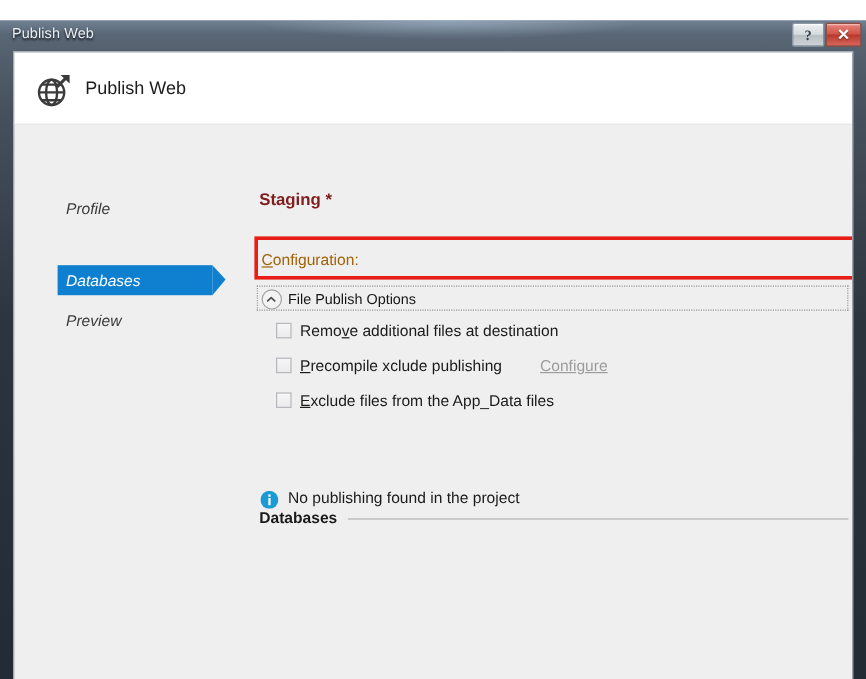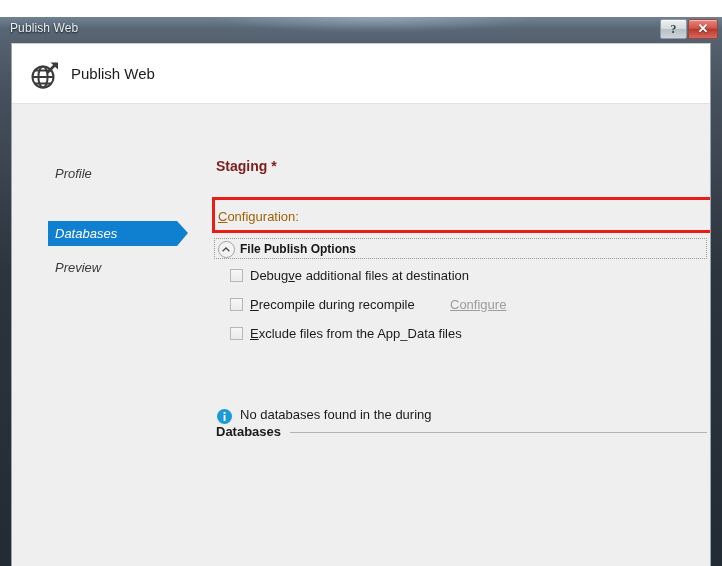--- a/index.html
+++ b/index.html
@@ -220,21 +220,21 @@
   }
   #expander-chevron {
     position: absolute;
     left: 3px; top: 5px;
     width: 8px; height: 5px;
   }
   #expander-label {
     position: absolute;
     left: 25px; top: 3px;
     font-size: 12px;
-    font-weight: bold;
+    font-weight: normal;
     color: #161616;
     white-space: nowrap;
   }
 
   
   .cb-row {
     position: absolute;
     left: 36px;
     height: 17px;
     cursor: default;
@@ -355,41 +355,41 @@
         <span id="expander-circle">
           <svg id="expander-chevron" viewBox="0 0 8 5">
             <path d="M0.6 4.2 L4 1 L7.4 4.2" fill="none" stroke="#4a4a4a" stroke-width="1.3"></path>
           </svg>
         </span>
         <span id="expander-label">File Publish Options</span>
       </div>
 
       <div class="cb-row" style="top:163px;">
         <span class="cb-box"></span>
-        <span class="cb-label"><span>Debug</span><span class="u">v</span><span>e additional files at destination</span></span>
+        <span class="cb-label"><span>Remo</span><span class="u">v</span><span>e additional files at destination</span></span>
       </div>
 
       <div class="cb-row" style="top:192px;">
         <span class="cb-box"></span>
-        <span class="cb-label"><span></span><span class="u">P</span><span>recompile during recompile</span></span>
+        <span class="cb-label"><span></span><span class="u">P</span><span>recompile xclude publishing</span></span>
         <span id="configure-link">Configure</span>
       </div>
 
       <div class="cb-row" style="top:221px;">
         <span class="cb-box"></span>
         <span class="cb-label"><span></span><span class="u">E</span><span>xclude files from the App_Data files</span></span>
       </div>
 
       <div id="db-title">Databases</div>
       <div id="db-rule"></div>
 
       <div id="db-info-icon">
         <svg width="15" height="15" viewBox="0 0 15 15">
           <circle cx="7.5" cy="7.5" r="7.5" fill="#1a9ad7"></circle>
           <rect x="6.6" y="6" width="1.9" height="6" fill="#ffffff"></rect>
           <rect x="6.6" y="3" width="1.9" height="2" fill="#ffffff"></rect>
         </svg>
       </div>
-      <div id="db-info-text">No databases found in the during</div>
+      <div id="db-info-text">No publishing found in the project</div>
 
     </div>
   </div>
 </div>
 
 </body></html>

